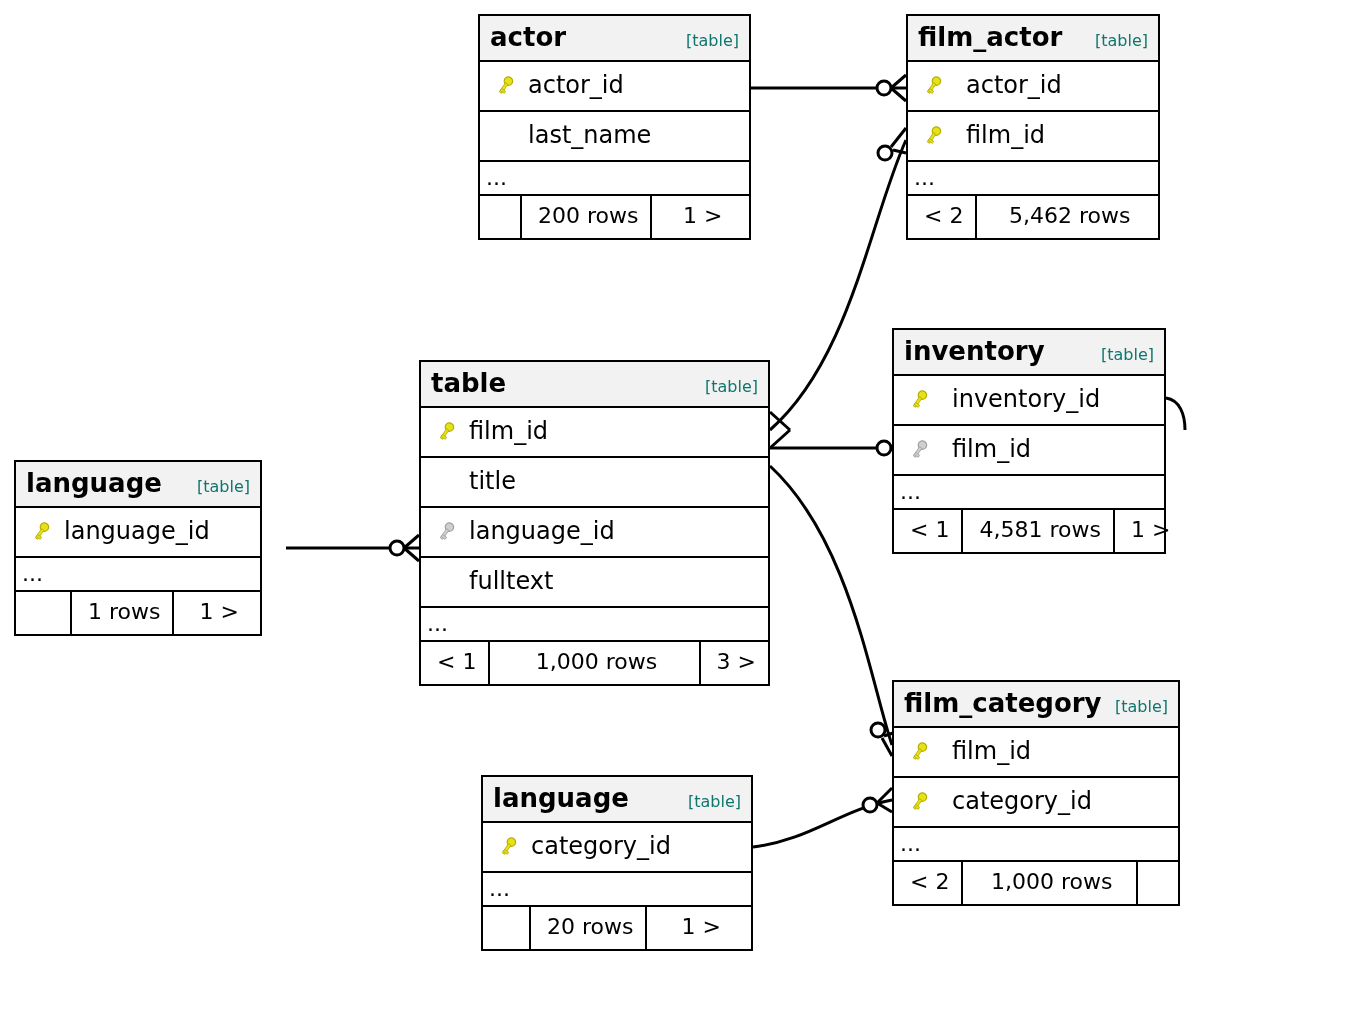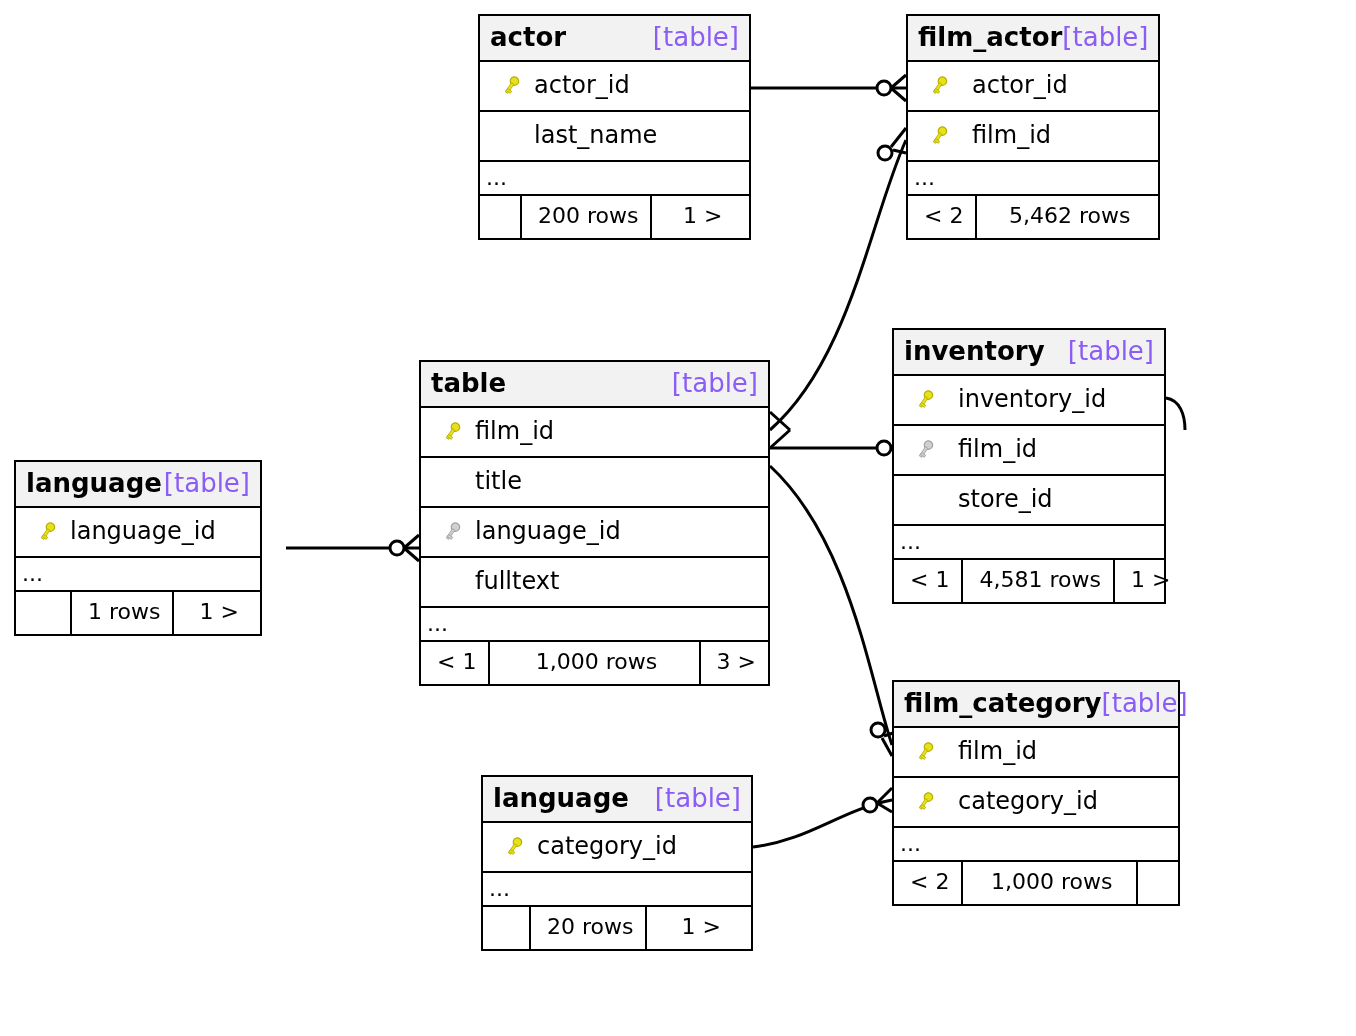--- a/index.html
+++ b/index.html
@@ -36,28 +36,28 @@
     background: #f2f2f2;
     border-bottom: 2px solid #000;
     padding: 6px 10px 8px 10px;
     box-sizing: border-box;
   }
   .table .header .name {
     font-weight: bold;
     font-size: 26px;
   }
   .table .header .type {
-    font-size: 26px;
-    color: #8b5cf6;
+    font-size: 16px;
+    color: #0f766e;
   }
   .table .row {
     display: flex;
     align-items: center;
     border-bottom: 2px solid #000;
-    padding: 6px 10px 8px 22px;
+    padding: 6px 10px 8px 16px;
     font-size: 24px;
     box-sizing: border-box;
     height: 50px;
   }
   .table .row.ellipsis {
     padding: 0 6px 2px 6px;
     height: 34px;
     font-size: 22px;
   }
   .table .row:last-child { border-bottom: none; }
@@ -310,24 +310,20 @@
 <svg width="18" height="24" viewBox="0 0 18 24">
   <g transform="rotate(35 9 12)">
     <circle cx="9" cy="6" r="4.2" fill="#d0d0d0" stroke="#a0a0a0" stroke-width="1.2"></circle>
     <rect x="7.6" y="9" width="2.8" height="11" fill="#d0d0d0" stroke="#a0a0a0" stroke-width="0.8"></rect>
     <rect x="7.6" y="16" width="5" height="2.4" fill="#d0d0d0" stroke="#a0a0a0" stroke-width="0.8"></rect>
   </g>
 </svg>
         </span>
       <span class="colname" style="margin-left:10px;">film_id</span>
     </div>
-    <div class="row">
-      <span class="key none"></span>
-      <span class="colname" style="margin-left:10px;">store_id</span>
-    </div>
     <div class="row ellipsis">...</div>
     <div class="footer">
       <div class="cell">&lt; 1</div>
       <div class="cell rows">4,581 rows</div>
       <div class="cell" style="flex:1;">1 &gt;</div>
     </div>
   </div>
 
   <div class="table" style="left:481px; top:775px; width:272px;">
     <div class="header">

